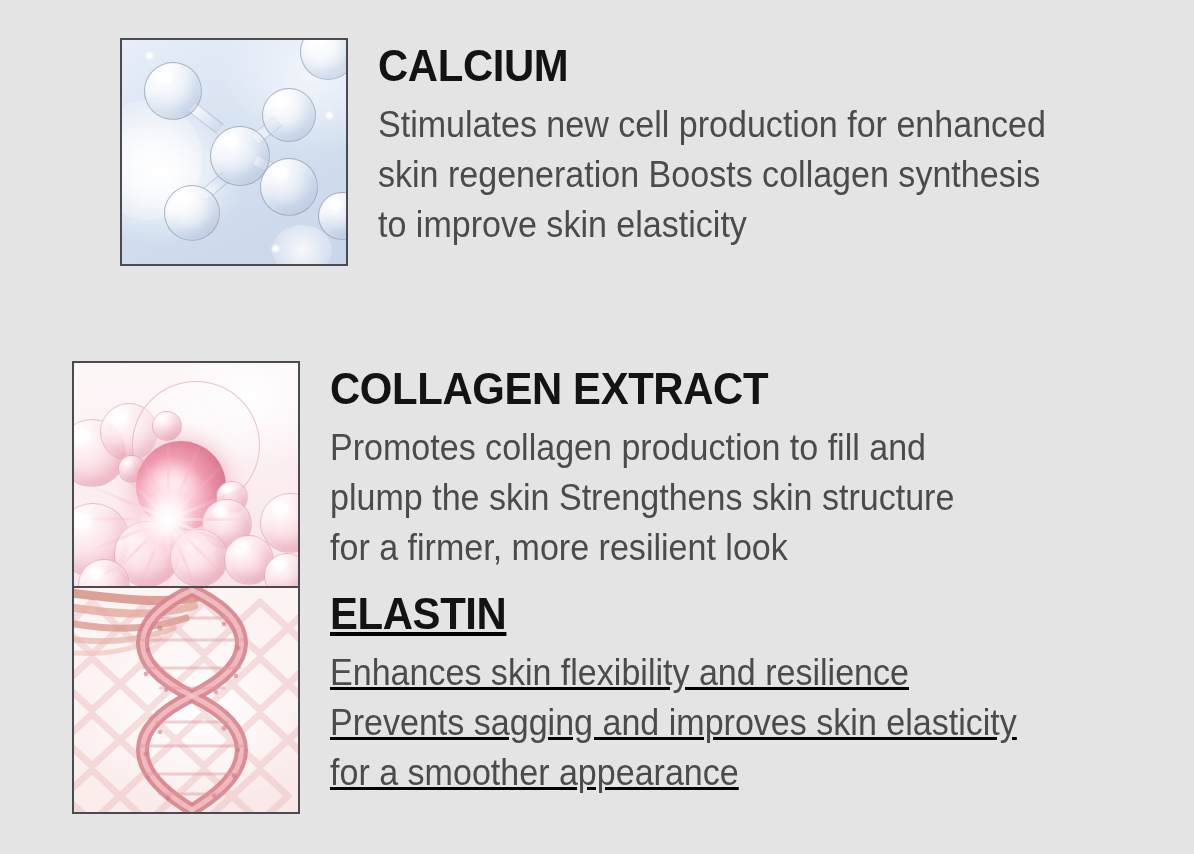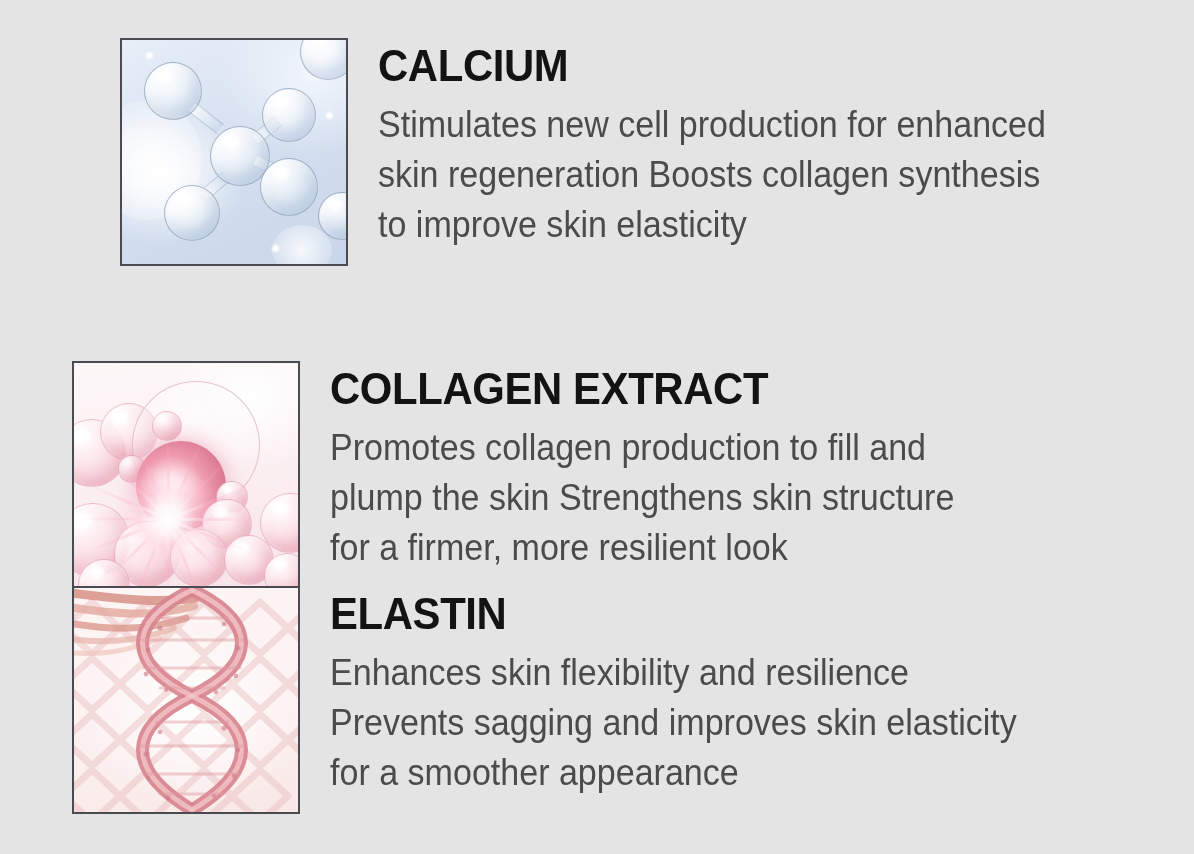--- a/index.html
+++ b/index.html
@@ -25,21 +25,21 @@
   .ingredient-row {
     position: absolute;
     left: 0;
     width: 1194px;
     display: flex;
     align-items: flex-start;
   }
 
   .row-1 { top: 38px; padding-left: 48px; }
   .row-2 { top: 313px; margin-top: 48px; }
-  .row-3 { top: 586px; }
+  .row-3 { top: 586px; text-decoration: underline; }
 
   .thumb {
     position: relative;
     margin-left: 72px;
     width: 228px;
     height: 228px;
     border: 2px solid #4a4a50;
     box-sizing: border-box;
     overflow: hidden;
     flex: 0 0 auto;

